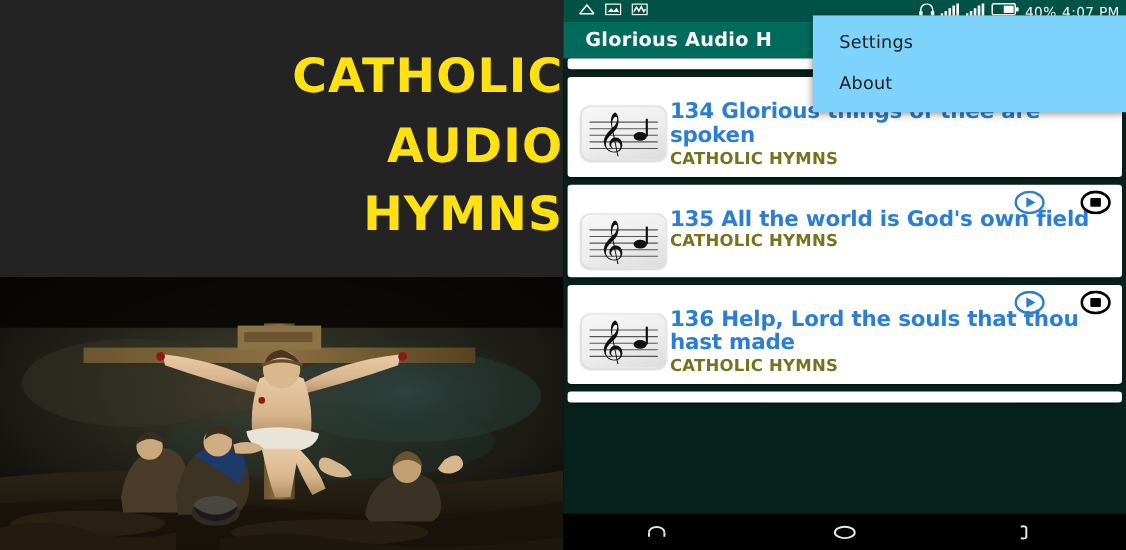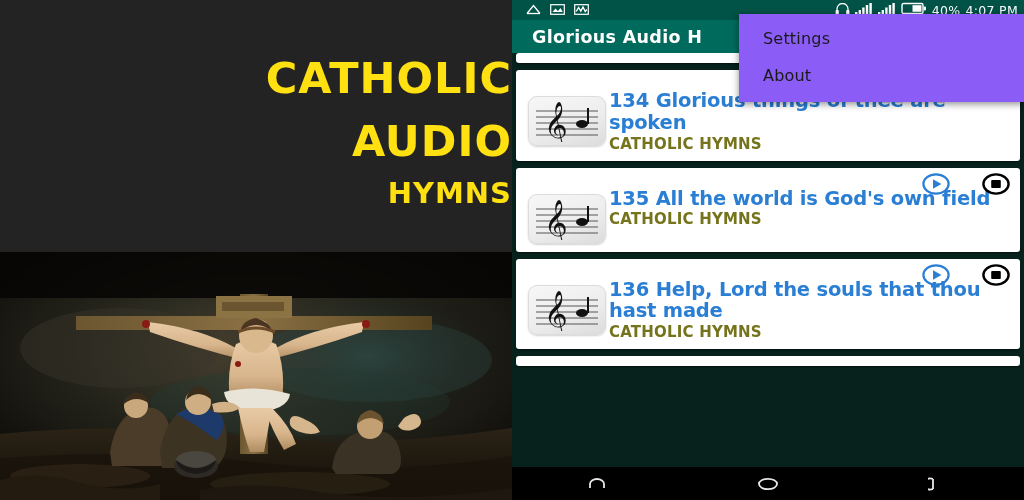--- a/index.html
+++ b/index.html
@@ -43,21 +43,21 @@
     color: #ffe011;
     font-family: "DejaVu Sans", sans-serif;
     font-weight: bold;
     font-variant: small-caps;
     text-transform: lowercase;
     letter-spacing: 1px;
     line-height: 0.95;
   }
   .splash-line.l1 { font-size: 62px; margin-bottom: 4px; }
   .splash-line.l2 { font-size: 62px; margin-bottom: 4px; }
-  .splash-line.l3 { font-size: 42px; margin-left: 12px; }
+  .splash-line.l3 { font-size: 62px; margin-left: 12px; }
 
   .splash-art {
     position: absolute;
     left: 0; top: 252px;
     width: 512px;
     height: 248px;
     overflow: hidden;
     background: #0b0906;
   }
   .splash-art svg { display: block; }
@@ -118,21 +118,21 @@
     white-space: nowrap;
     overflow: hidden;
   }
 
   
   .menu {
     position: absolute;
     right: 0;
     top: 14px;
     width: 285px;
-    background: #8b5cf6;
+    background: #7dd3fc;
     box-shadow: 0 2px 7px rgba(0,0,0,0.45);
     z-index: 40;
     padding: 6px 0 8px 0;
     box-sizing: border-box;
   }
   .menu-item {
     padding: 9px 0 9px 24px;
     font-size: 16px;
     color: #1a1a1a;
     font-family: "DejaVu Sans", sans-serif;

